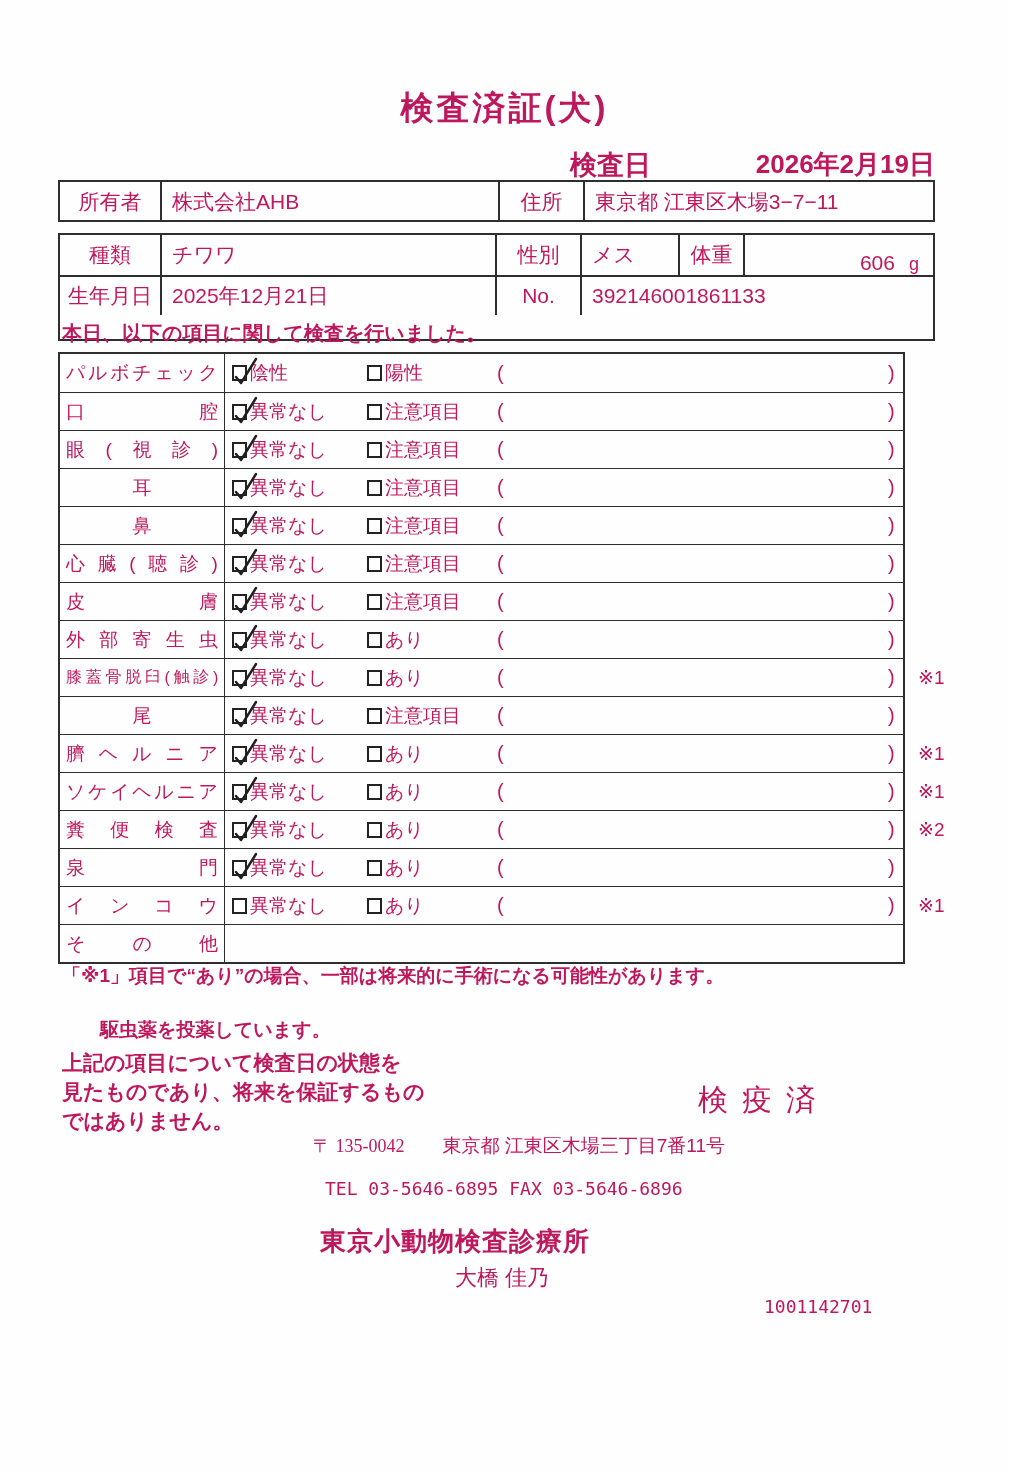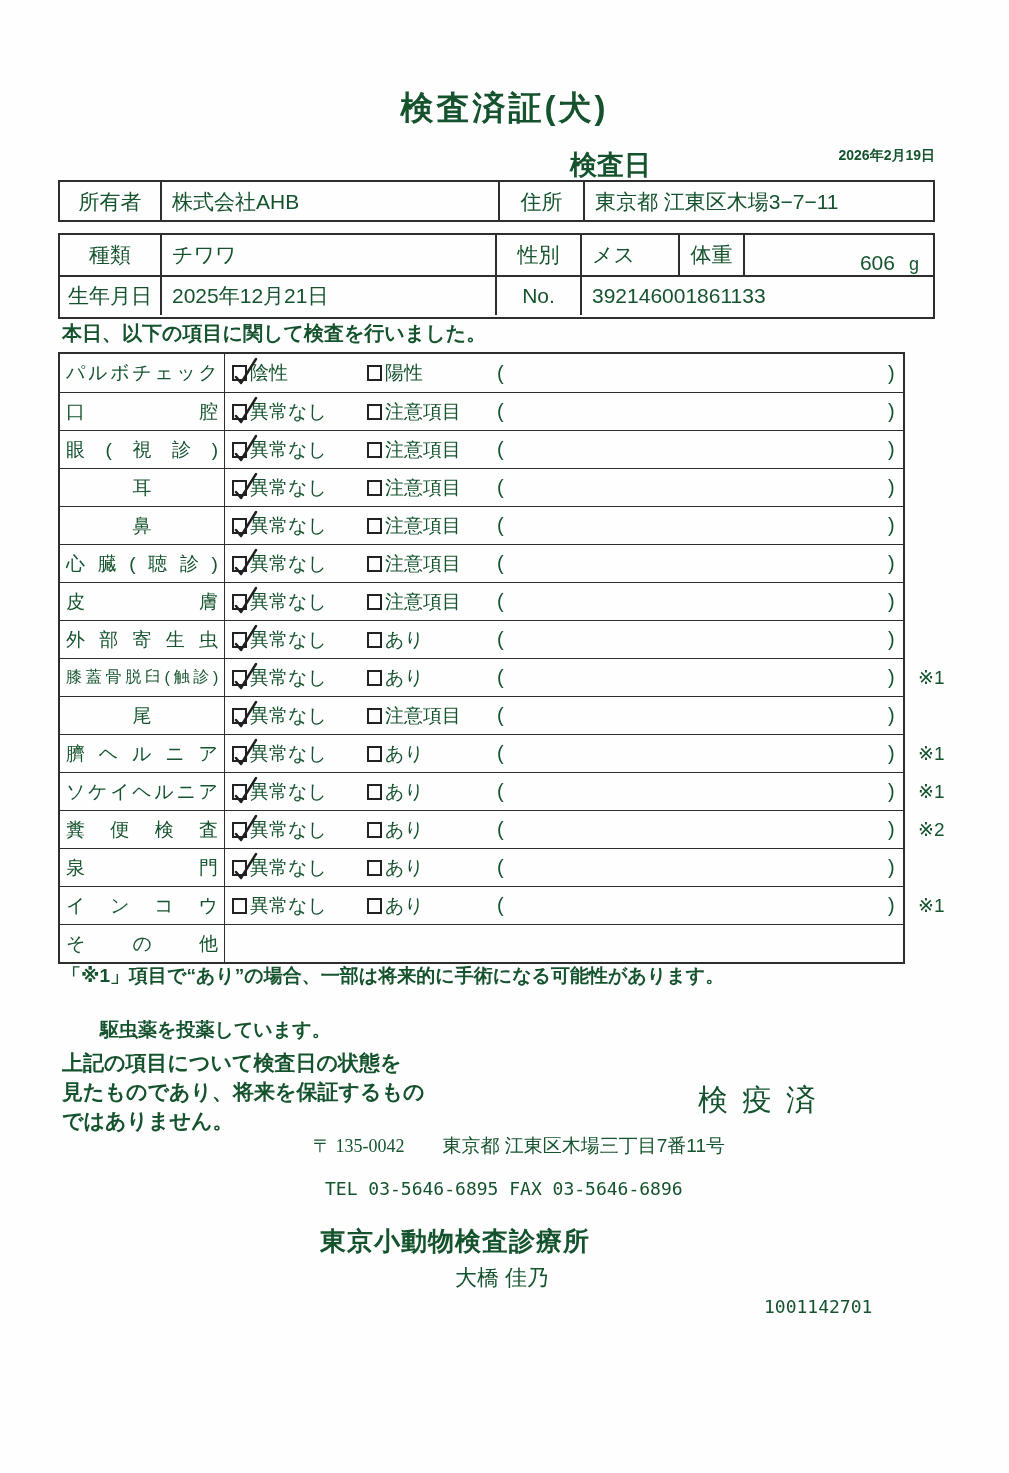--- a/index.html
+++ b/index.html
@@ -1,29 +1,29 @@
 <!DOCTYPE html>
 <html><head>
 <meta charset="utf-8">
 <style>
   html,body{margin:0;padding:0;background:#e8e8e8;}
   .page{
     position:relative;width:1009px;height:1473px;background:#fefefe;
-    font-family:"Liberation Sans","DejaVu Sans",sans-serif;color:#14532d;
+    font-family:"Liberation Sans","DejaVu Sans",sans-serif;color:#be185d;
     overflow:hidden;margin:0 auto;
   }
   .abs{position:absolute;}
   .title{left:0;right:0;top:86px;text-align:center;font-size:33px;font-weight:600;letter-spacing:3px;}
   .insp-date-label{left:570px;top:147px;font-size:27px;font-weight:600;}
-  .insp-date-value{right:74px;top:147px;font-size:14px;font-weight:600;}
+  .insp-date-value{right:74px;top:147px;font-size:26px;font-weight:600;}
 
   
   .htable{left:58px;width:877px;border:2px solid #2e2e2e;box-sizing:border-box;}
   .tableA{top:180px;height:42px;}
-  .tableB{top:233px;height:86px;}
+  .tableB{top:233px;height:108px;}
   .trow{display:flex;height:40px;box-sizing:border-box;}
   .tableB .trow + .trow{border-top:2px solid #2e2e2e;}
   .cell{display:flex;align-items:center;font-size:21px;box-sizing:border-box;height:100%;}
   .cell.lab{justify-content:center;}
   .cell.val{padding-left:10px;}
   .bR{border-right:2px solid #2e2e2e;}
   .w102{width:102px;}.w338{width:338px;}.w85{width:85px;}.w352{flex:1;}
   .w335{width:335px;}.w98{width:98px;}.w65{width:65px;}
   .weight-cell{flex:1;justify-content:flex-end;padding-right:14px;gap:14px;align-items:flex-end;}
   .weight-unit{font-size:18px;}

